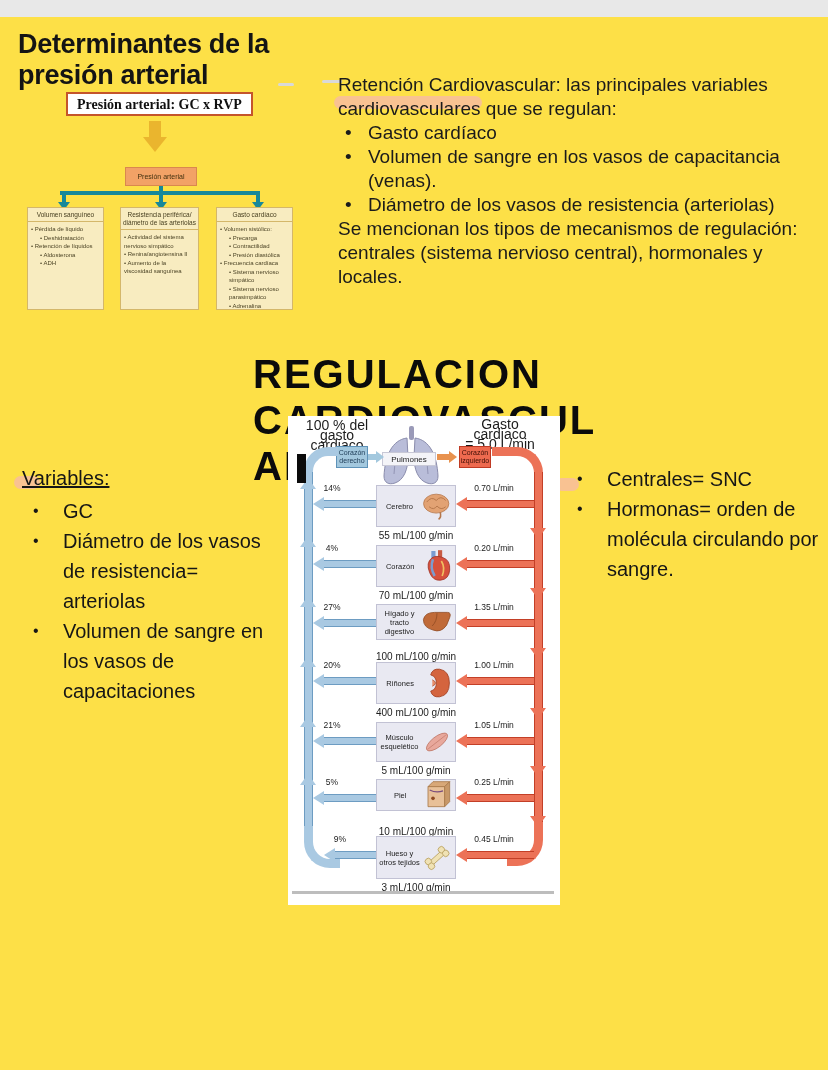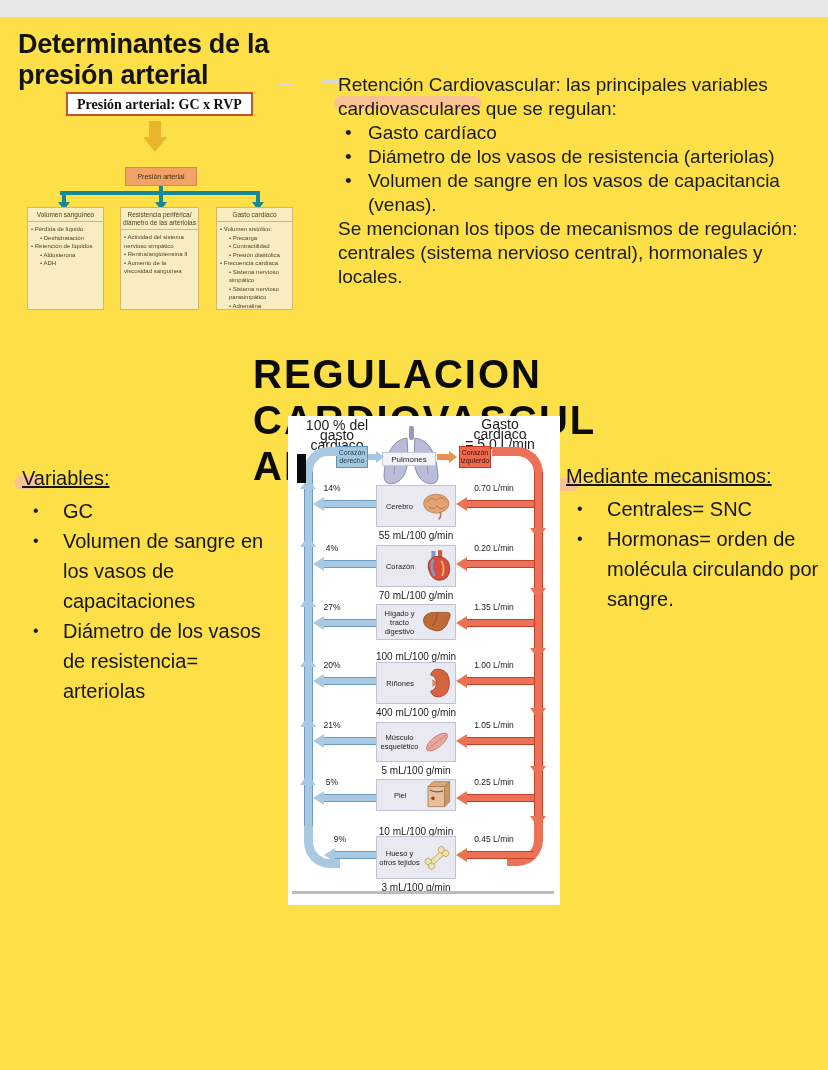--- a/index.html
+++ b/index.html
@@ -187,44 +187,43 @@
   </div>
 
   <div class="hl" style="left:334px; top:79px; width:148px; height:13px;"></div>
   <div class="hl" style="left:14px; top:459px; width:26px; height:13px;"></div>
   <div class="hl" style="left:555px; top:461px; width:24px; height:13px;"></div>
 
   <div class="note-top">
     <div>Retención Cardiovascular: las principales variables cardiovasculares que se regulan:</div>
     <ul>
       <li>Gasto cardíaco</li>
+      <li>Volumen de sangre en los vasos de capacitancia (venas).</li>
       <li>Diámetro de los vasos de resistencia (arteriolas)</li>
-      <li>Volumen de sangre en los vasos de capacitancia (venas).</li>
     </ul>
     <div>Se mencionan los tipos de mecanismos de regulación: centrales (sistema nervioso central), hormonales y locales.</div>
   </div>
 
   <div class="big-title">
     <div>REGULACION</div>
     <div>CARDIOVASCUL</div>
     <div>AR</div>
   </div>
   <div class="title-frag"></div>
 
   <div class="side-note vars-note">
     <span class="hdg">Variables:</span>
     <ul>
       <li>GC</li>
+      <li>Diámetro de los vasos de resistencia= arteriolas</li>
       <li>Volumen de sangre en los vasos de capacitaciones</li>
-      <li>Diámetro de los vasos de resistencia= arteriolas</li>
     </ul>
   </div>
 
   <div class="side-note mech-note">
-    <span class="hdg">Mediante mecanismos:</span>
     <ul>
       <li>Centrales= SNC</li>
       <li>Hormonas= orden de molécula circulando por sangre.</li>
     </ul>
   </div>
 
   <div class="panel">
 
     <div class="p-abs lbl" style="left:6px; top:4px; width:86px;">
       <div>100 % del</div>

